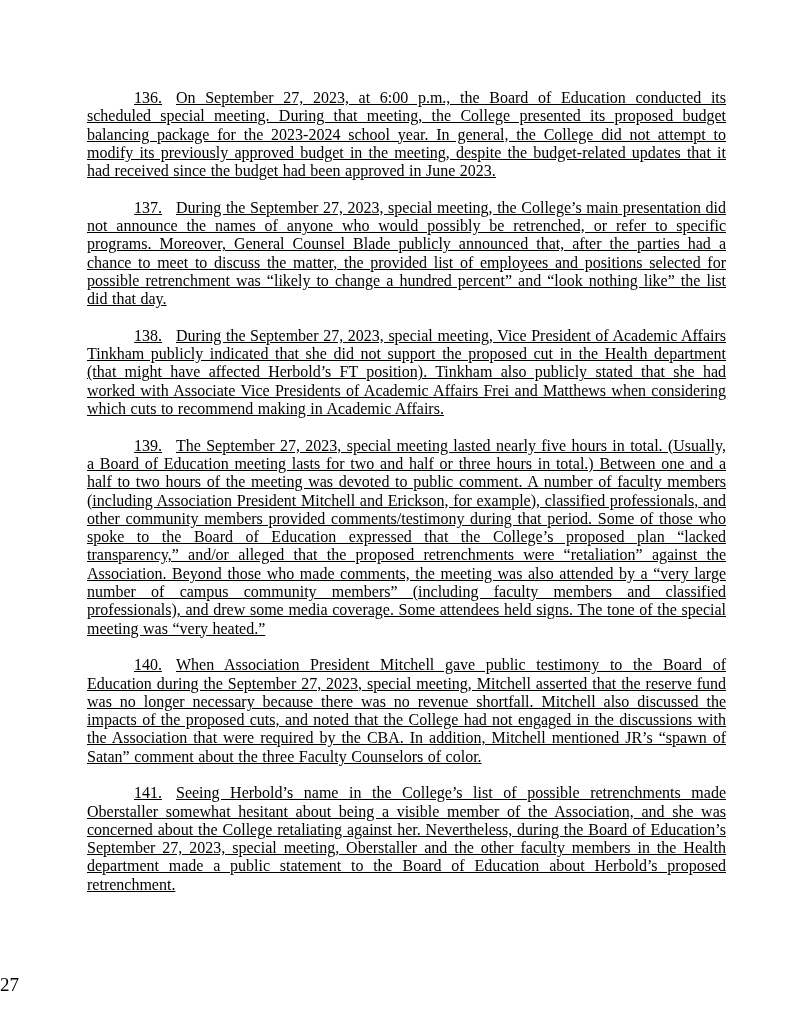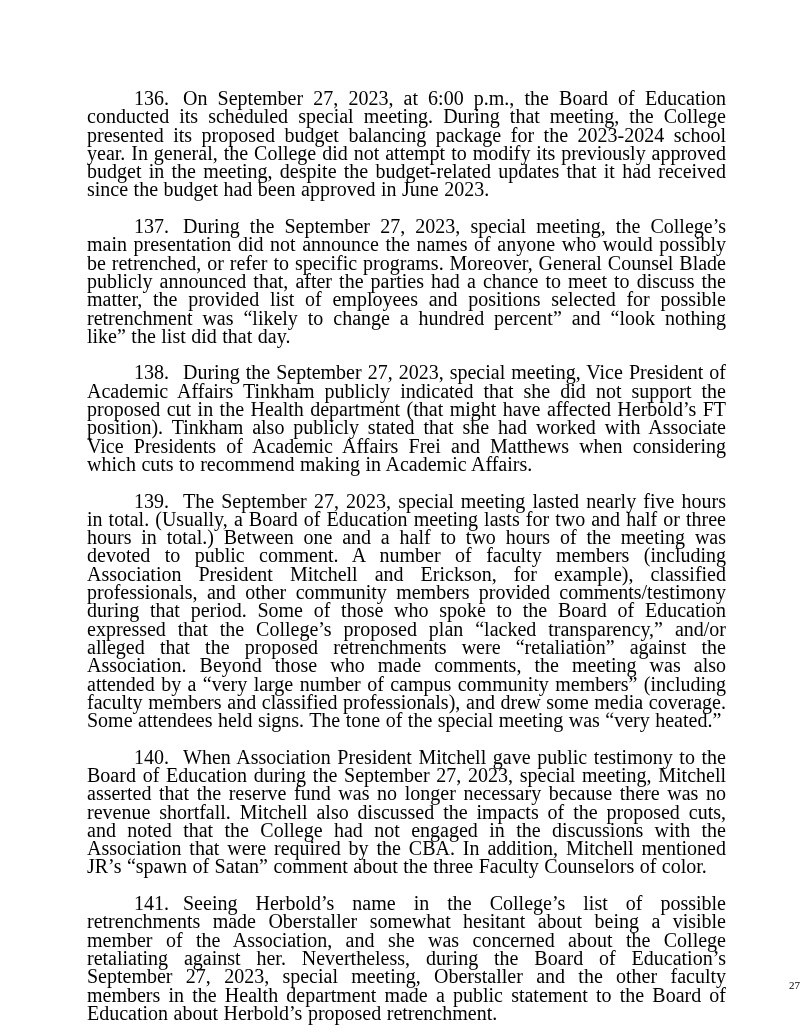--- a/index.html
+++ b/index.html
@@ -16,37 +16,38 @@
     font-family: "Liberation Serif", "DejaVu Serif", serif;
     overflow: hidden;
   }
   .content {
     position: absolute;
     left: 87px;
     top: 89px;
     width: 639px;
   }
   p.para {
-    font-size: 20px;
+    font-size: 16px;
     line-height: 18.3px;
     text-align: justify;
     text-indent: 47px;
     margin: 0 0 18.3px 0;
     word-spacing: 0.5px;
+    text-decoration: underline;
   }
   .pnum {
     margin-right: 14px;
   }
   .page-number {
     position: absolute;
     left: 0;
     top: 976px;
     width: 100%;
-    text-align: right;
-    font-size: 11px;
+    text-align: left;
+    font-size: 19px;
     line-height: 18.3px;
   }
 </style>
 </head>
 <body>
 
 <div class="page">
   <div class="content">
 
     <p class="para"><span class="pnum">136.</span><span>On September 27, 2023, at 6:00 p.m., the Board of Education conducted its scheduled special meeting. During that meeting, the College presented its proposed budget balancing package for the 2023-2024 school year. In general, the College did not attempt to modify its previously approved budget in the meeting, despite the budget-related updates that it had received since the budget had been approved in June 2023.</span></p>

